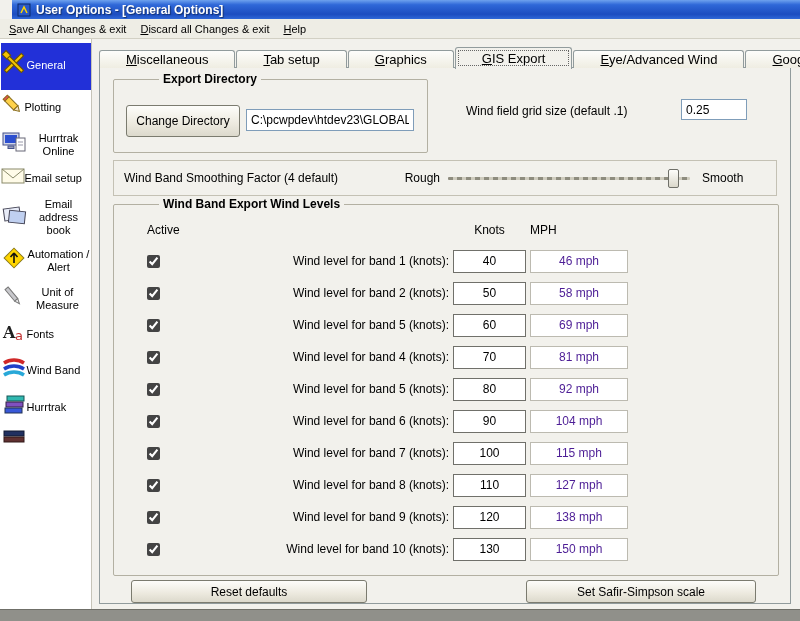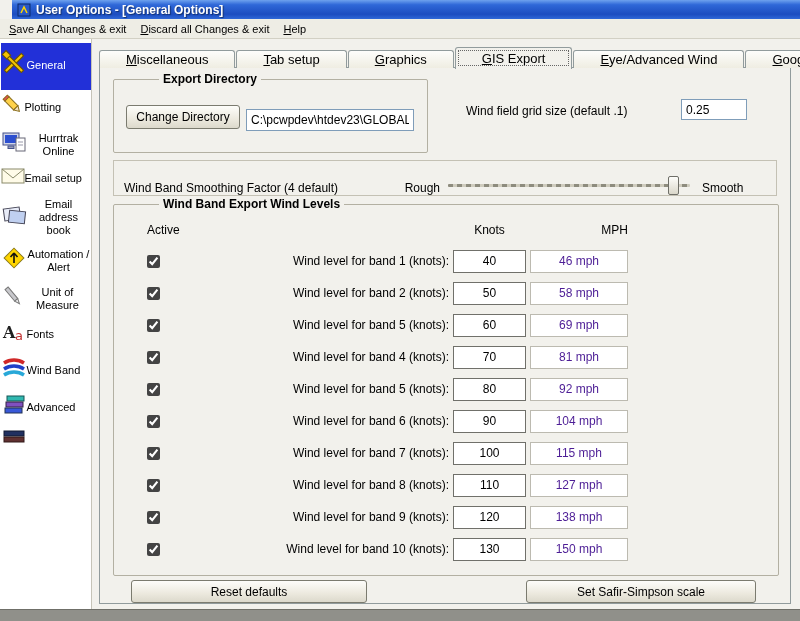--- a/index.html
+++ b/index.html
@@ -67,34 +67,34 @@
     position:absolute; top:-8px; left:9px; background:#f2f1ec; padding:0 4px;
     font-weight:bold; font-size:12px; white-space:nowrap;margin-left:36px;
   }
 
   .export-group { left:13px; top:11px; width:313px; height:72px; }
   .btn {
     background:linear-gradient(#fdfdfa,#ece9de 60%,#dcd9cc);
     border:1px solid #7b7b6f; border-radius:3px;
     font-family:"Liberation Sans", sans-serif; font-size:12px; color:#000; cursor:default;
   }
-  .change-dir { position:absolute; left:12px; top:25px; width:114px; height:24px; }
+  .change-dir { position:absolute; left:12px; top:25px; width:114px; height:32px; }
   .tb {
     border:1px solid #7f9db9; background:#fff; font-family:"Liberation Sans", sans-serif;
     font-size:12px; padding:1px 4px; box-sizing:border-box;
   }
   .path-input { position:absolute; left:132px; top:29px; width:168px; height:22px; }
 
   .gridsize-label { position:absolute; left:366px; top:36px; white-space:nowrap; }
   .gridsize-input { position:absolute; left:581px; top:31px; width:66px; height:21px; }
 
   
   .smooth-panel {
     position:absolute; left:13px; top:92px; width:664px; height:36px;
-    border:1px solid #c4c1b4; display:flex; align-items:flex-end; box-sizing:border-box;
+    border:1px solid #c4c1b4; display:flex; align-items:center; box-sizing:border-box;
   }
   .smooth-label { margin-left:10px; width:274px; white-space:nowrap; }
   .rough-label { width:42px; text-align:right; white-space:nowrap; }
   .slider { position:relative; width:242px; height:20px; margin:0 8px; }
   .slider-track {
     position:absolute; left:0; right:0; top:9px; height:3px; border-radius:1px;
     background:repeating-linear-gradient(90deg,#8e8c7e 0 5px, #cfccbe 5px 9px);
   }
   .slider-thumb {
     position:absolute; top:1px; width:9px; height:17px; margin-left:-5px;
@@ -104,21 +104,21 @@
 
   
   .levels-group { left:13px; top:136px; width:664px; height:370px; }
   .wl-header, .wl-row {
     display:grid; grid-template-columns:22px 276px 73px 98px; column-gap:4px;
     padding-left:33px; align-items:center;
   }
   .wl-header { margin-top:18px; }
   .wl-active { grid-column:1 / 3; justify-self:start; }
   .wl-knots { grid-column:3; text-align:center; }
-  .wl-mph { grid-column:4; text-align:right; }
+  .wl-mph { grid-column:4; text-align:left; }
   .wl-rows { margin-top:8px; }
   .wl-row { height:32px; }
   .cb { width:13px; height:13px; margin:0; accent-color:#444; }
   .wl-label { text-align:right; white-space:nowrap; }
   .knots { width:100%; height:23px; text-align:center; border-color:#70706a; }
   .mph { width:100%; height:23px; text-align:center; color:#4c1d95; border-color:#bcbab0; }
 
   .reset-btn { position:absolute; left:31px; top:512px; width:236px; height:23px; }
   .safir-btn { position:absolute; left:426px; top:512px; width:230px; height:23px; }
 
@@ -256,21 +256,21 @@
       </div>
 
       <div class="side-item">
         <span class="side-icon">
           <svg width="26" height="24" viewBox="0 0 26 24">
             <rect x="6" y="3" width="17" height="5" fill="#30b8b0" stroke="#155555"></rect>
             <rect x="5" y="9" width="17" height="5" fill="#8050c0" stroke="#332244"></rect>
             <rect x="4" y="15" width="17" height="5" fill="#3858d8" stroke="#223355"></rect>
           </svg>
         </span>
-        <span>Advanced</span>
+        <span>Hurrtrak</span>
       </div>
 
       <div class="side-item">
         <span class="side-icon">
           <svg width="26" height="14" viewBox="0 0 26 14">
             <rect x="3" y="1" width="20" height="5" fill="#203060" stroke="#101830"></rect>
             <rect x="3" y="7" width="20" height="5" fill="#603030" stroke="#301818"></rect>
           </svg>
         </span>
         <span></span>

